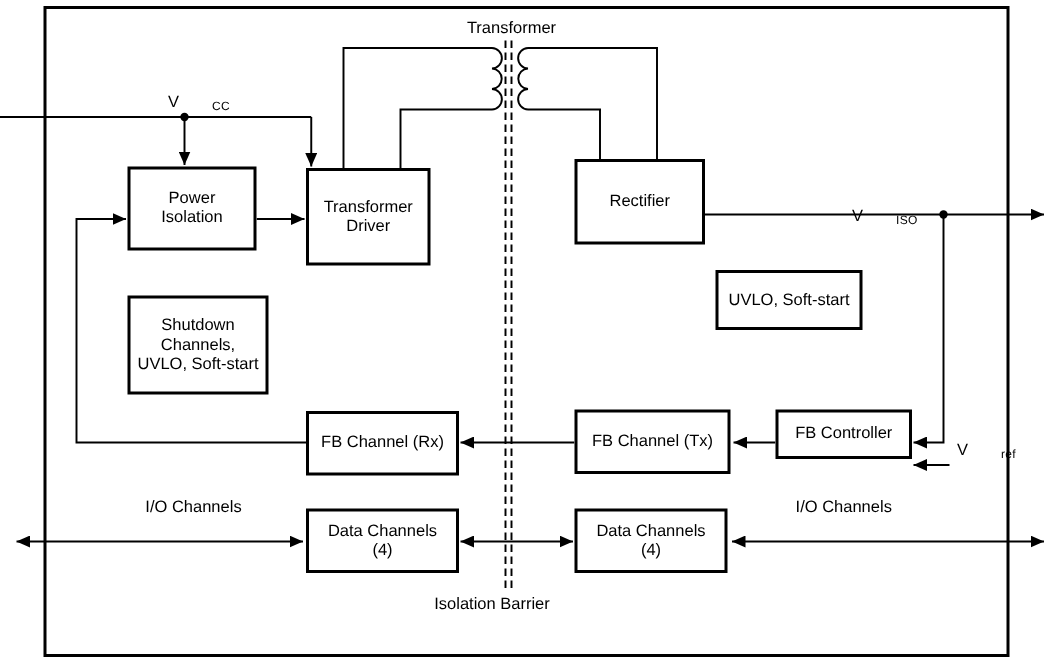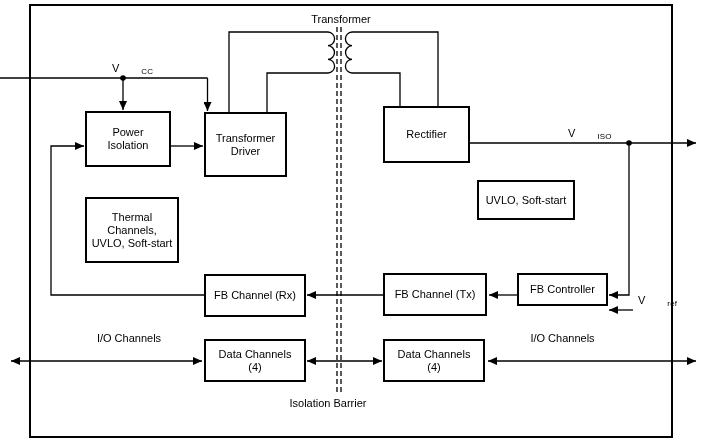--- a/index.html
+++ b/index.html
@@ -90,21 +90,21 @@
 
   <div class="box" style="left:383px;top:106px;width:87px;height:57px">
     <div>Rectifier</div>
   </div>
 
   <div class="box" style="left:477px;top:180px;width:98px;height:40px">
     <div>UVLO, Soft-start</div>
   </div>
 
   <div class="box" style="left:85px;top:197px;width:94px;height:66px">
-    <div>Thermal</div>
+    <div>Shutdown</div>
     <div>Channels,</div>
     <div>UVLO, Soft-start</div>
   </div>
 
   <div class="box" style="left:204px;top:274px;width:102px;height:43px">
     <div>FB Channel (Rx)</div>
   </div>
 
   <div class="box" style="left:383px;top:273px;width:104px;height:43px">
     <div>FB Channel (Tx)</div>
@@ -123,16 +123,16 @@
     <div>Data Channels</div>
     <div>(4)</div>
   </div>
 
   <div class="lbl ctr" style="left:306px;top:13px;width:70px">Transformer</div>
   <div class="lbl ctr" style="left:284px;top:397px;width:88px">Isolation Barrier</div>
   <div class="lbl ctr" style="left:94px;top:332px;width:70px">I/O Channels</div>
   <div class="lbl ctr" style="left:527px;top:332px;width:71px">I/O Channels</div>
 
   <div class="sig" style="left:112px;top:62px"><span>V</span><sub>CC</sub></div>
-  <div class="sig" style="left:568px;top:127px"><span>V</span><sub>ISO</sub></div>
+  <div class="sig" style="left:568px;top:138px"><span>V</span><sub>ISO</sub></div>
   <div class="sig" style="left:638px;top:294px"><span>V</span><sub>ref</sub></div>
 
 </div>
 
 </body></html>

